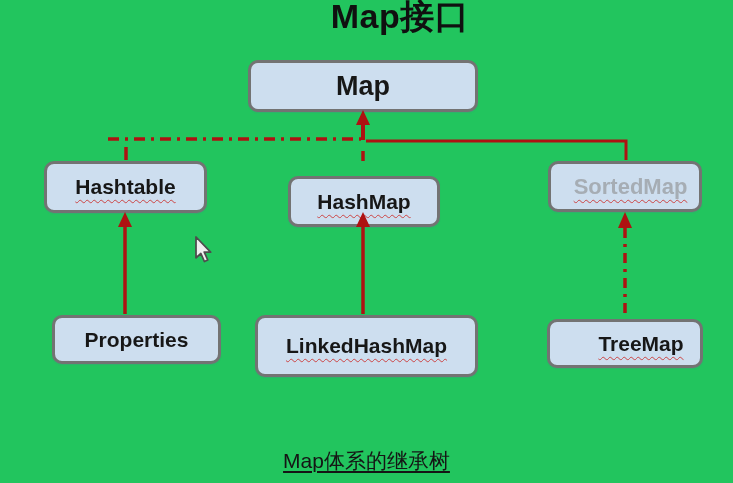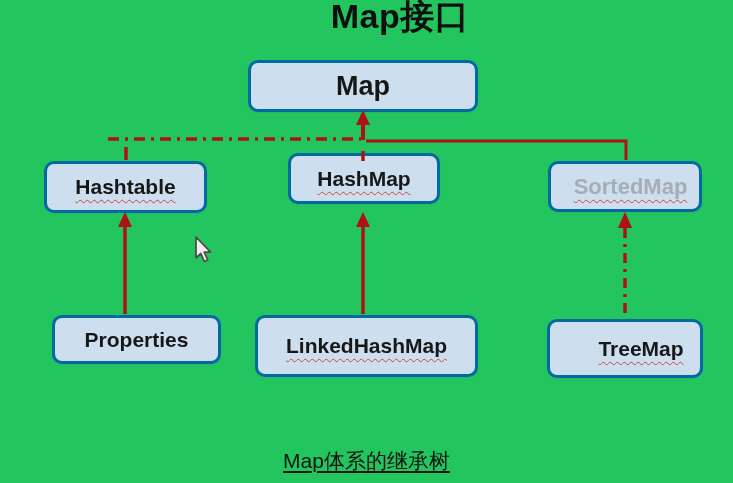--- a/index.html
+++ b/index.html
@@ -10,39 +10,39 @@
   .title{
     position:absolute;left:65px;top:-6px;width:670px;text-align:center;
     font-size:34px;font-weight:bold;color:#101010;letter-spacing:0.5px;
   }
   .caption{
     position:absolute;left:0;top:447px;width:733px;text-align:center;
     font-size:21px;font-weight:normal;color:#151515;
     text-decoration:underline;text-decoration-thickness:2px;text-underline-offset:3px;
   }
   .node{
-    position:absolute;background:#cddeef;border:3px solid #0369a1;border-radius:10px;
+    position:absolute;background:#cddeef;border:3px solid #737373;border-radius:10px;
     display:flex;align-items:center;justify-content:center;box-sizing:border-box;
     box-shadow:0 1px 1px rgba(90,120,150,.25);
   }
   .node-label{font-weight:bold;color:#171717;font-size:21px;}
   .sq .node-label{
     text-decoration-line:underline;text-decoration-style:wavy;
     text-decoration-color:#cc4444;text-decoration-thickness:1px;text-underline-offset:5px;
   }
   .muted .node-label{color:#a6adb4;}
   .n-map{left:248px;top:60px;width:230px;height:52px;}
   .n-map .node-label{font-size:27px;}
   .n-hashtable{left:44px;top:161px;width:163px;height:52px;}
-  .n-hashmap{left:288px;top:153px;width:152px;height:51px;}
+  .n-hashmap{left:288px;top:176px;width:152px;height:51px;}
   .n-sortedmap{left:548px;top:161px;width:154px;height:51px;}
   .n-sortedmap .node-label{font-size:22px;margin-left:11px;}
   .n-properties{left:52px;top:315px;width:169px;height:49px;}
   .n-linkedhashmap{left:255px;top:315px;width:223px;height:62px;}
-  .n-treemap{left:547px;top:319px;width:156px;height:59px;padding-left:32px;}
+  .n-treemap{left:547px;top:319px;width:156px;height:49px;padding-left:32px;}
   .edges{position:absolute;left:0;top:0;pointer-events:none;}
 </style>
 </head>
 <body>
 
 <div class="canvas">
 
   <div class="title">Map接口</div>
 
   <div class="node n-map">

